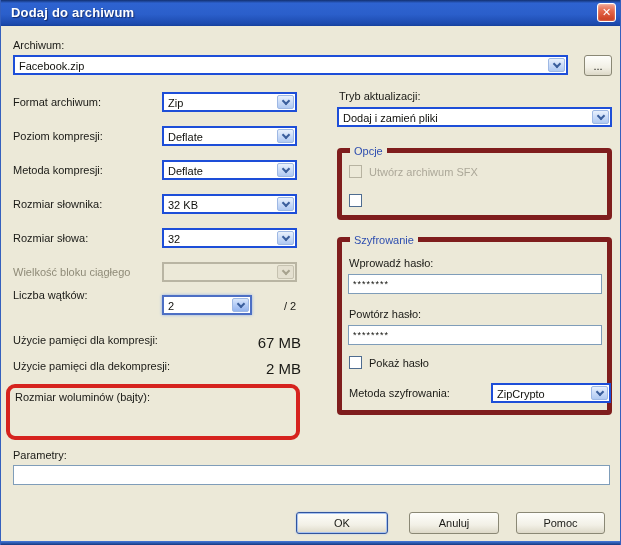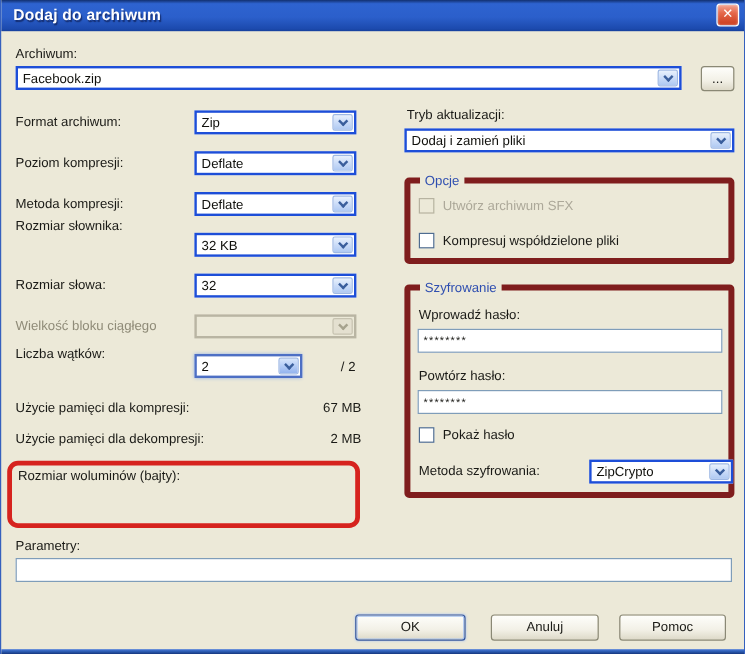--- a/index.html
+++ b/index.html
@@ -24,21 +24,21 @@
     background:linear-gradient(180deg,#F2A492 0%,#E5684B 40%,#C93B1D 100%);
     box-shadow:inset 0 0 2px rgba(255,255,255,.6);
     color:#fff; font-size:11px; font-weight:bold; text-align:center; line-height:17px;
   }
   .bottom-strip {
     position:absolute; left:0; bottom:0; width:100%; height:4px;
     background:linear-gradient(180deg,#4A7ADB 0%,#2B5BB0 50%,#16367E 100%);
   }
   .lbl { position:absolute; font-size:11px; color:#1A1A16; white-space:nowrap; }
   .lbl.dis { color:#8F8B78; }
-  .val { position:absolute; font-size:11px; color:#1A1A16; text-align:right; }
+  .val { position:absolute; font-size:15px; color:#1A1A16; text-align:right; }
 
   .combo {
     position:absolute; height:20px; background:#fff;
     border:2px solid #1d4ed8; cursor:default;
   }
   .combo .combo-text {
     position:absolute; left:4px; top:3px; right:20px;
     font-size:11px; color:#10100C; white-space:nowrap; overflow:hidden;
   }
   .arrow {
@@ -131,21 +131,21 @@
   </div>
 
   <div class="lbl" style="left:12px;top:164px;">Metoda kompresji:</div>
   <div class="combo" style="left:161px;top:160px;width:135px;">
     <span class="combo-text">Deflate</span>
     <span class="arrow">
         <span class="chev"></span>
       </span>
   </div>
 
-  <div class="lbl" style="left:12px;top:183px;">Rozmiar słownika:</div>
+  <div class="lbl" style="left:12px;top:198px;">Rozmiar słownika:</div>
   <div class="combo" style="left:161px;top:194px;width:135px;">
     <span class="combo-text">32 KB</span>
     <span class="arrow">
         <span class="chev"></span>
       </span>
   </div>
 
   <div class="lbl" style="left:12px;top:232px;">Rozmiar słowa:</div>
   <div class="combo" style="left:161px;top:228px;width:135px;">
     <span class="combo-text">32</span>
@@ -189,21 +189,20 @@
         <span class="chev"></span>
       </span>
   </div>
 
   <div class="groupbox" style="left:336px;top:148px;width:275px;height:72px;">
     <span class="gtitle">Opcje</span>
   </div>
   <div class="checkbox dis" style="left:348px;top:165px;"></div>
   <div class="cb-label dis" style="left:368px;top:166px;">Utwórz archiwum SFX</div>
   <div class="checkbox" style="left:348px;top:194px;"></div>
-  <div class="cb-label" style="left:368px;top:195px;">Kompresuj współdzielone pliki</div>
 
   <div class="groupbox" style="left:336px;top:237px;width:275px;height:178px;">
     <span class="gtitle">Szyfrowanie</span>
   </div>
   <div class="lbl" style="left:348px;top:257px;">Wprowadź hasło:</div>
   <input class="textfield pwd" style="left: 347px; top: 274px; width: 254px;" value="********">
   <div class="lbl" style="left:348px;top:308px;">Powtórz hasło:</div>
   <input class="textfield pwd" style="left: 347px; top: 325px; width: 254px;" value="********">
   <div class="checkbox" style="left:348px;top:356px;"></div>
   <div class="cb-label" style="left:368px;top:357px;">Pokaż hasło</div>

